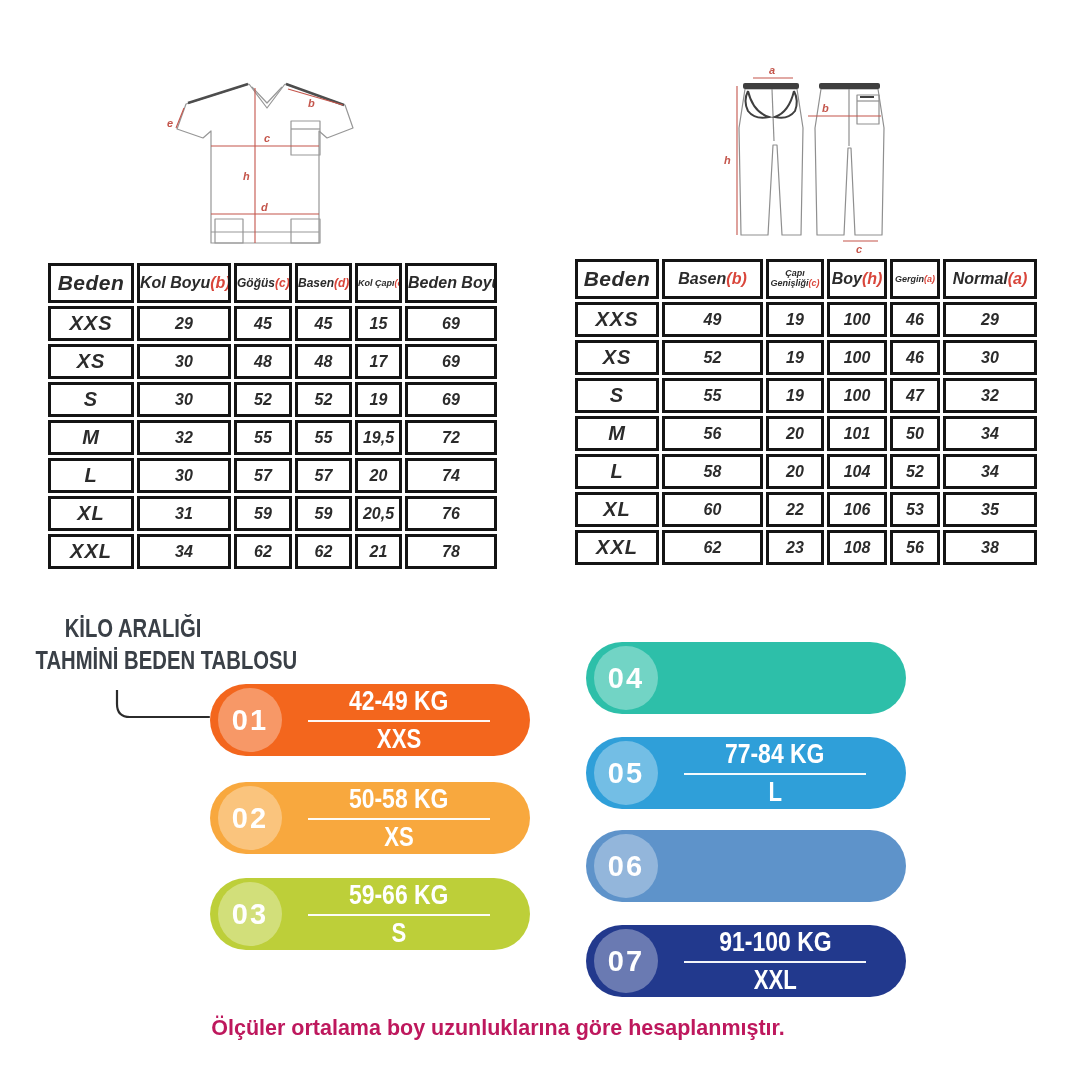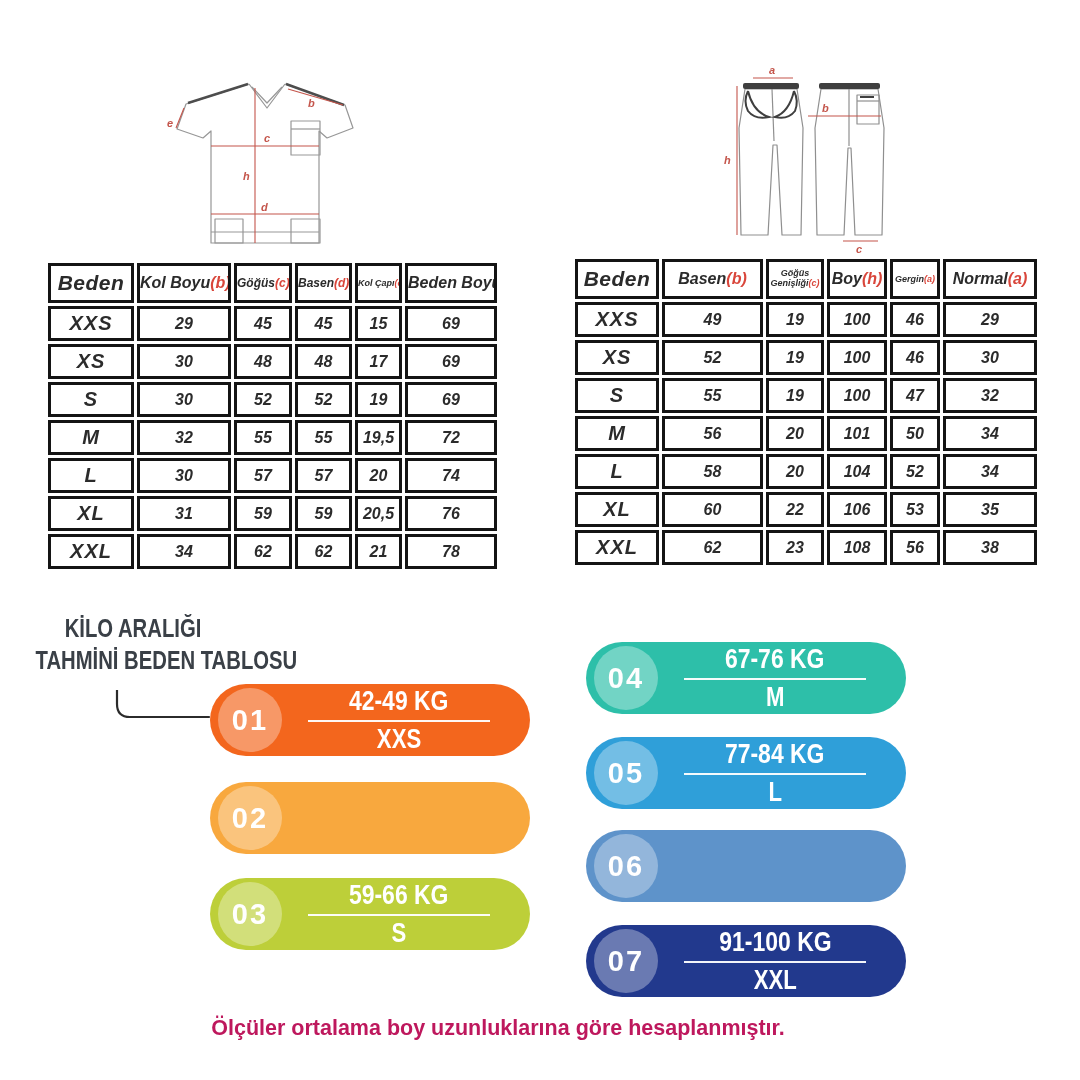--- a/index.html
+++ b/index.html
@@ -201,21 +201,21 @@
         <col style="width: 101px;">
         <col style="width: 58px;">
         <col style="width: 60px;">
         <col style="width: 50px;">
         <col style="width: 94px;">
       </colgroup>
       <thead>
         <tr>
           <th class="big"><span>Beden</span></th>
           <th class="norm"><span>Basen</span><span class="accent">(b)</span></th>
-          <th class="tiny wrap"><span>Göğüs Genişliği</span><span class="accent">(c)</span></th>
+          <th class="tiny wrap"><span>Çapı Genişliği</span><span class="accent">(c)</span></th>
           <th class="norm"><span>Boy</span><span class="accent">(h)</span></th>
           <th class="tiny"><span>Gergin</span><span class="accent">(a)</span></th>
           <th class="norm"><span>Normal</span><span class="accent">(a)</span></th>
         </tr>
       </thead>
       <tbody>
         <tr>
           <th>XXS</th>
           <td>49</td>
           <td>19</td>
@@ -287,36 +287,36 @@
       <div class="pill" style="left: 210px; top: 684px; background: rgb(243, 102, 29);">
         <div class="pill-badge">01</div>
         <div class="pill-text">
           <div class="pill-weight">42-49 KG</div>
           <div class="pill-line"></div>
           <div class="pill-size">XXS</div>
         </div>
       </div>
       <div class="pill" style="left: 210px; top: 782px; background: rgb(248, 168, 62);">
         <div class="pill-badge">02</div>
+        <div class="pill-text">
+          <div class="pill-weight">50-58 KG</div>
+          <div class="pill-line"></div>
+          <div class="pill-size">XS</div>
+        </div>
       </div>
       <div class="pill" style="left: 210px; top: 878px; background: rgb(189, 207, 57);">
         <div class="pill-badge">03</div>
         <div class="pill-text">
           <div class="pill-weight">59-66 KG</div>
           <div class="pill-line"></div>
           <div class="pill-size">S</div>
         </div>
       </div>
       <div class="pill" style="left: 586px; top: 642px; background: rgb(45, 191, 169);">
         <div class="pill-badge">04</div>
-        <div class="pill-text">
-          <div class="pill-weight">67-76 KG</div>
-          <div class="pill-line"></div>
-          <div class="pill-size">M</div>
-        </div>
       </div>
       <div class="pill" style="left: 586px; top: 737px; background: rgb(47, 159, 217);">
         <div class="pill-badge">05</div>
         <div class="pill-text">
           <div class="pill-weight">77-84 KG</div>
           <div class="pill-line"></div>
           <div class="pill-size">L</div>
         </div>
       </div>
       <div class="pill" style="left: 586px; top: 830px; background: rgb(94, 147, 202);">

